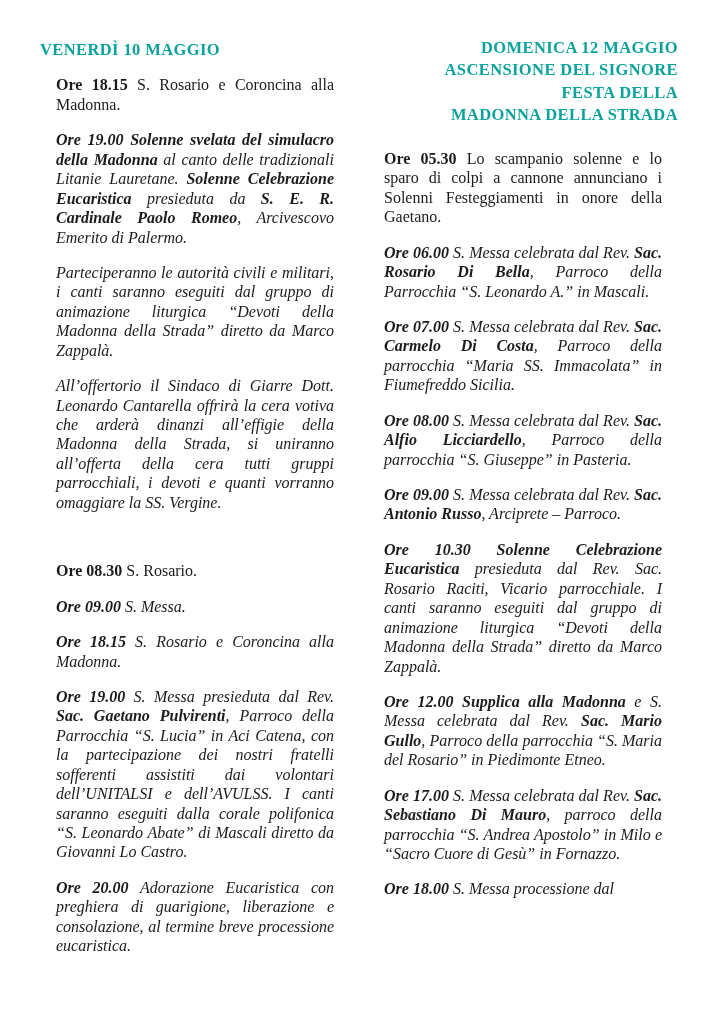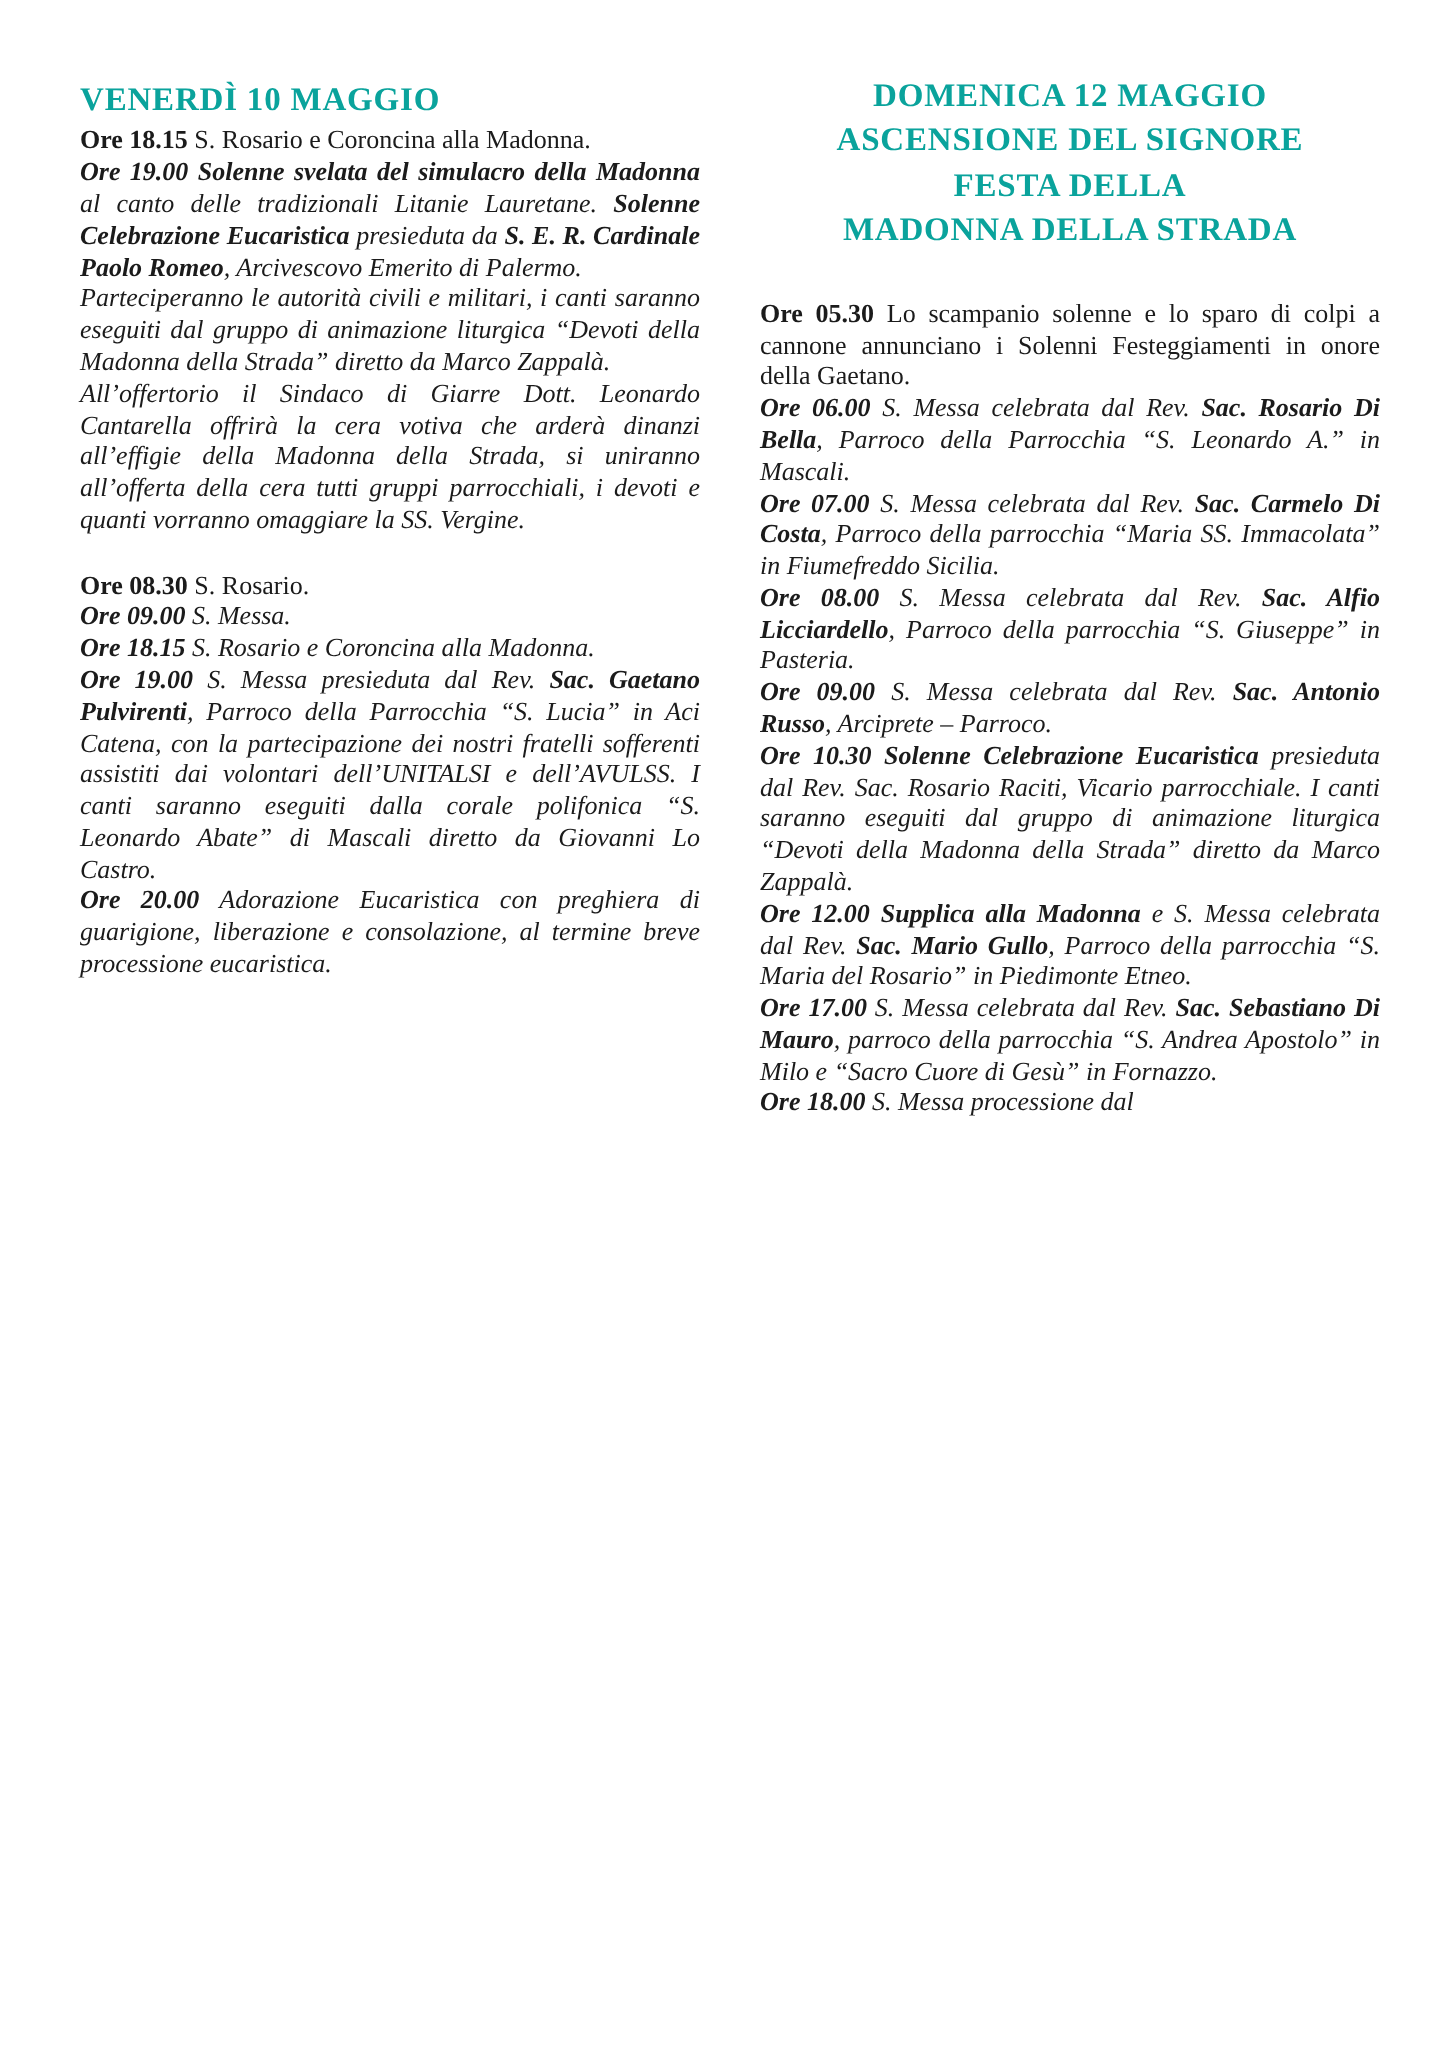--- a/index.html
+++ b/index.html
@@ -16,45 +16,45 @@
   }
   .page {
     position: relative;
     width: 723px;
     height: 1024px;
     box-sizing: border-box;
     padding: 40px 34px 18px 40px;
   }
   .columns {
     display: flex;
-    gap: 30px;
+    gap: 18px;
     height: 100%;
   }
   .col {
     width: 310px;
     flex: 0 0 310px;
   }
   .heading {
     color: #0aa39c;
     font-family: "Liberation Serif", serif;
     font-weight: bold;
     font-size: 16.5px;
     letter-spacing: 0.4px;
     line-height: 1.18;
     margin: 0 0 3px 0;
   }
   .heading.center {
-    text-align: center;
+    text-align: right;
   }
   .heading.block {
     margin-bottom: 24px;
   }
   p.para {
-    margin: 0;
-    font-size: 13px;
+    margin: 16px;
+    font-size: 16px;
     line-height: 1.215;
     text-align: justify;
     text-justify: inter-word;
     hyphens: manual;
   }
   p.para + p.para {
     margin-top: 0px;
     font-style: italic;
   }
   .b {

